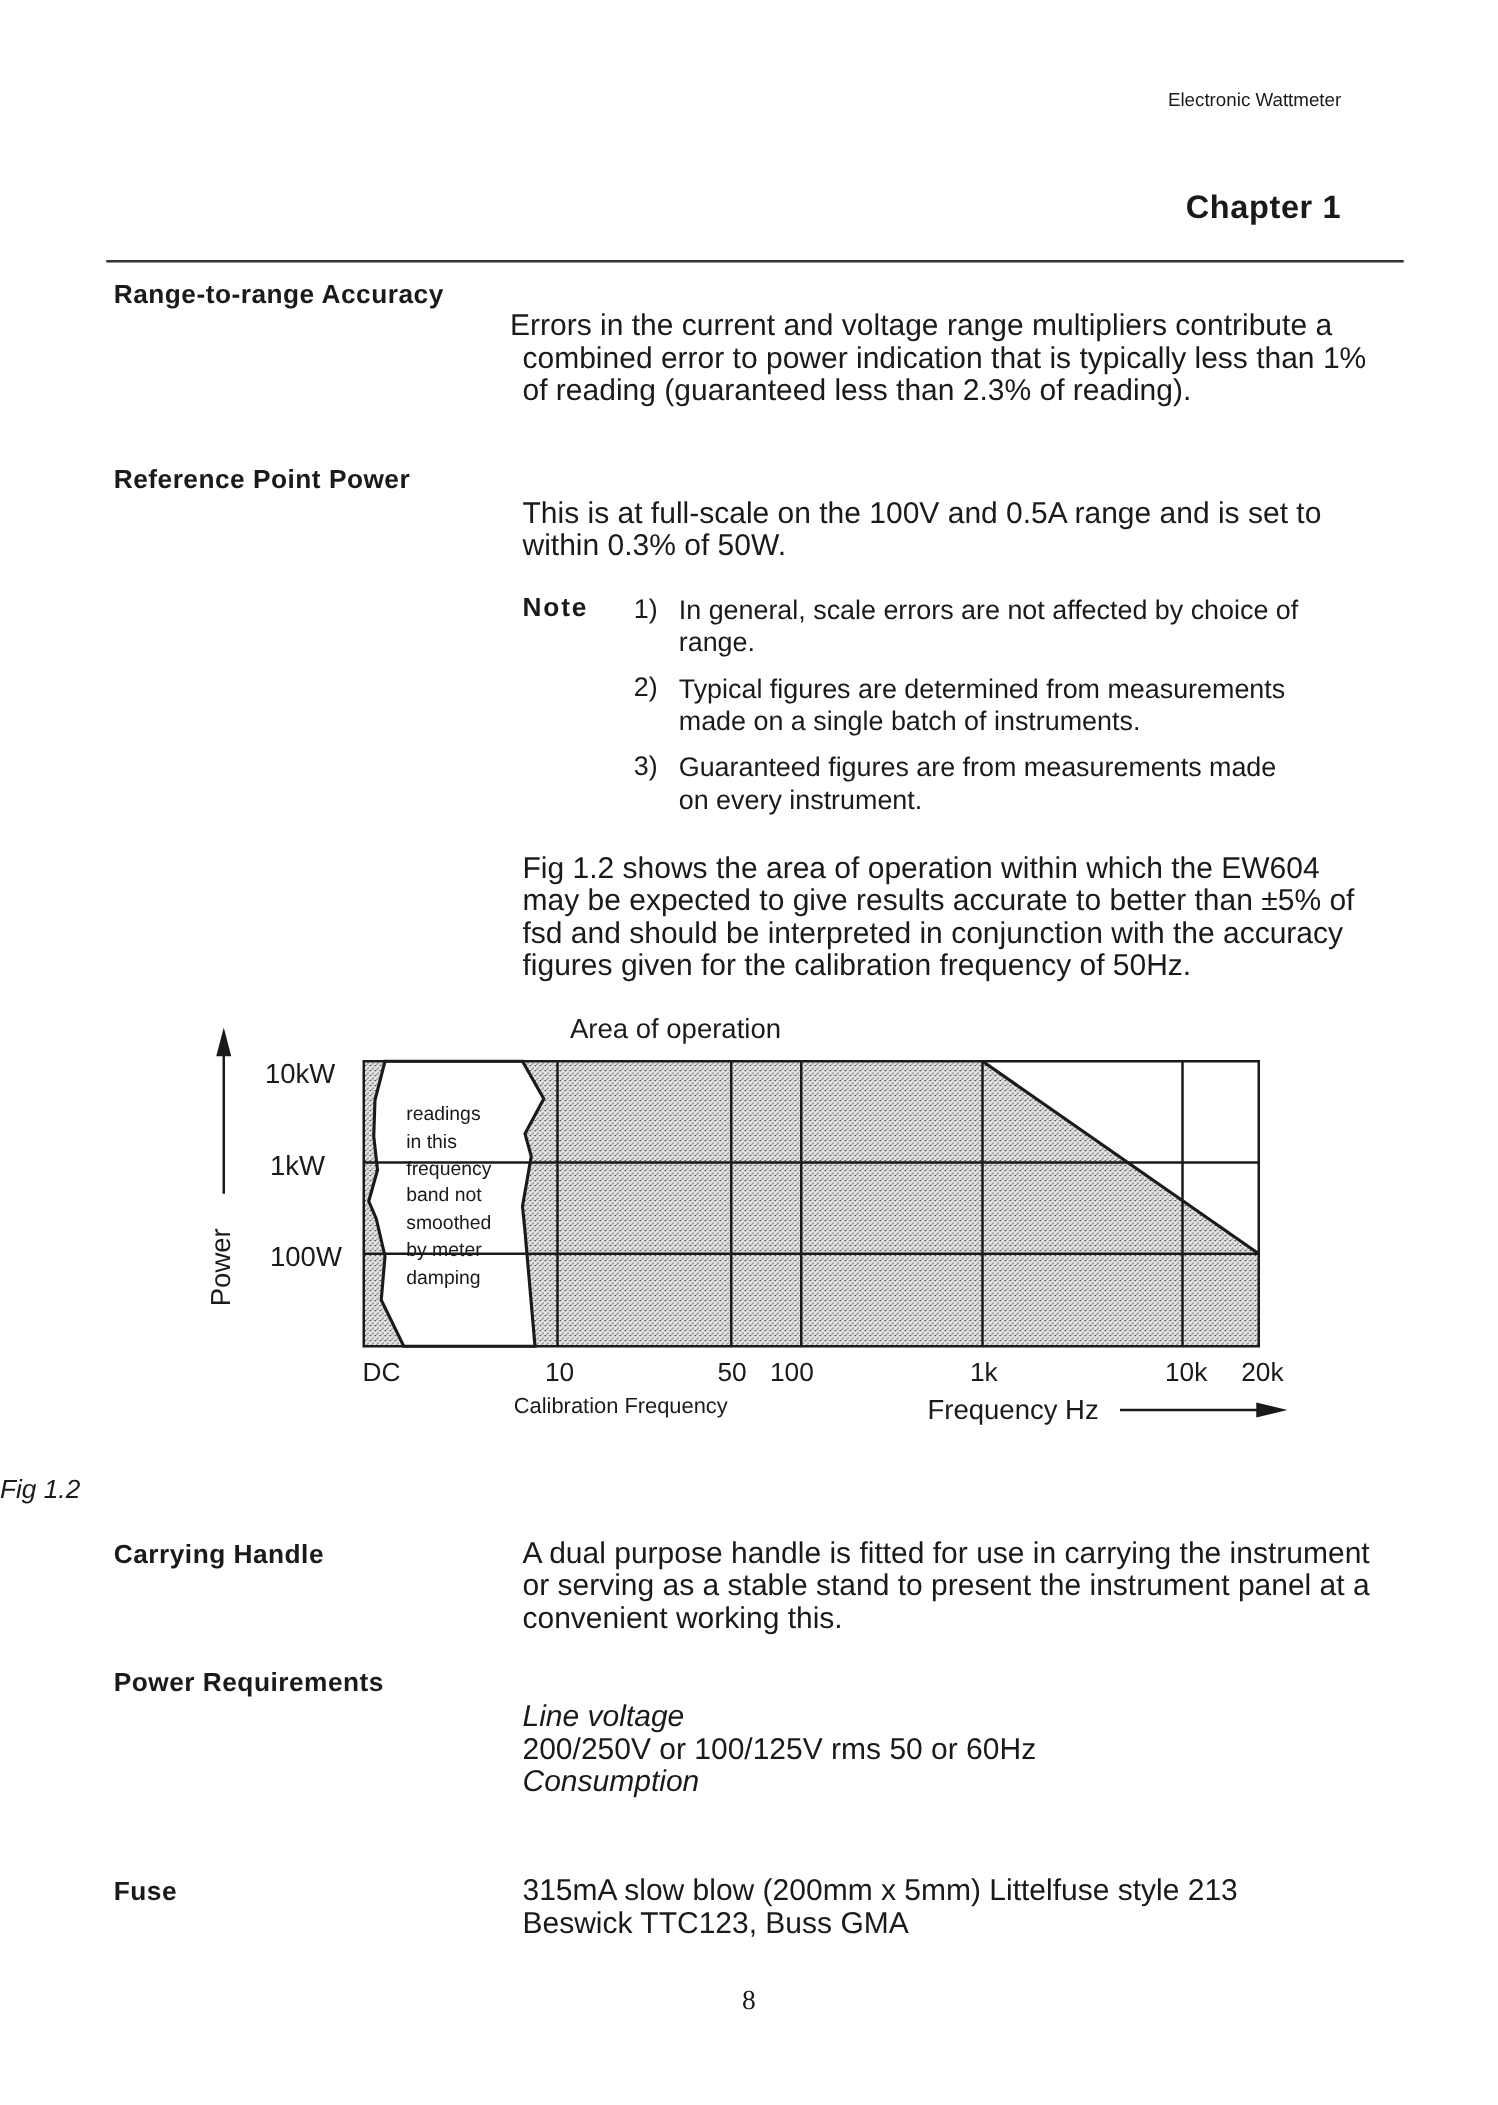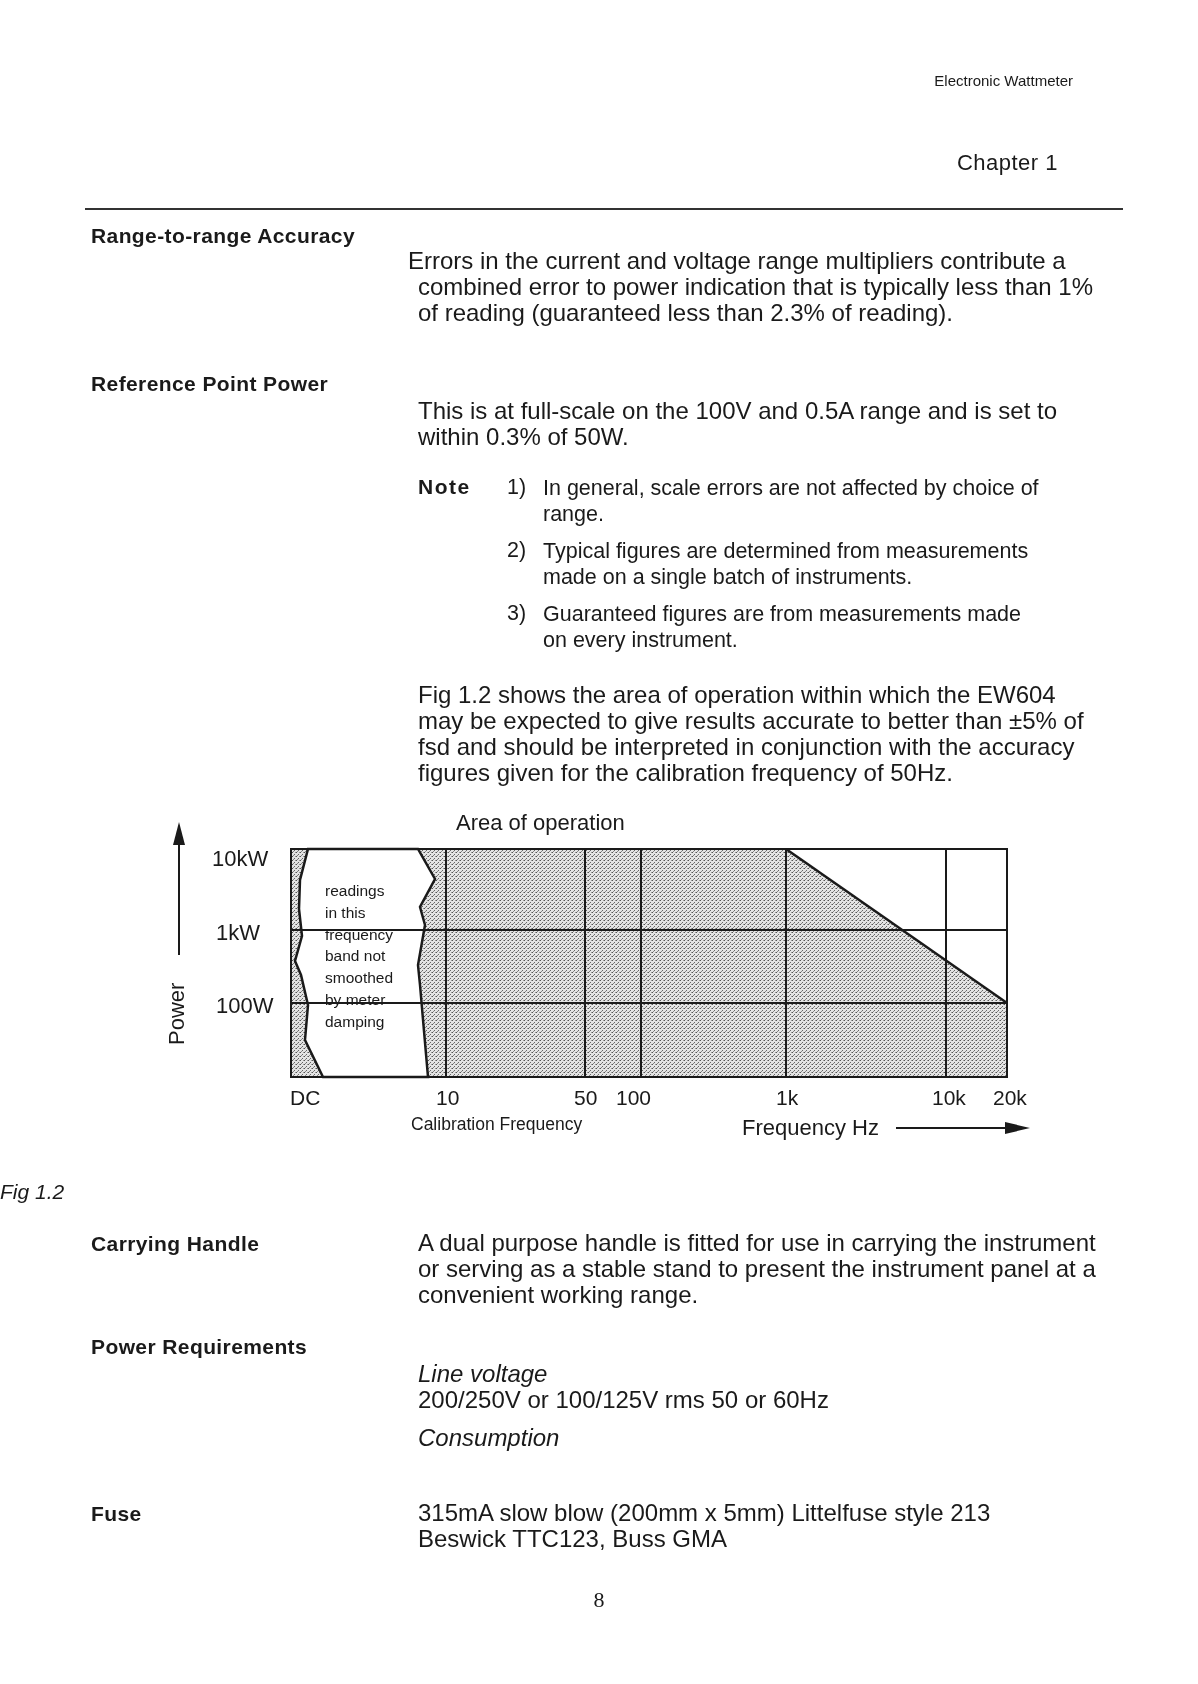--- a/index.html
+++ b/index.html
@@ -1,20 +1,20 @@
 <!DOCTYPE html>
 <html><head>
 <meta charset="utf-8">
 <style>
   html, body { margin: 0; padding: 0; background: #ffffff; }
   body { width: 1198px; height: 1684px; position: relative; overflow: hidden;
          font-family: "Liberation Sans", sans-serif; color: #1a1a1a; }
   .abs { position: absolute; }
   .running-header { right: 125px; top: 72px; font-size: 15px; }
-  .chapter { right: 140px; top: 150px; font-size: 22px; font-weight: normal; letter-spacing: 0.5px; }
+  .chapter { right: 125px; top: 150px; font-size: 26px; font-weight: bold; letter-spacing: 0.5px; }
   .rule { left: 85px; top: 208px; width: 1038px; height: 2px; background: #333; }
   .side-head { left: 91px; font-size: 21px; font-weight: bold; letter-spacing: 0.4px; }
   .body-text { left: 418px; width: 700px; font-size: 24px; line-height: 26px; }
   .note-label { left: 418px; font-size: 21px; font-weight: bold; letter-spacing: 1.5px; text-align: center; }
   .note-num { left: 507px; font-size: 21.5px; }
   .note-text { left: 543px; width: 580px; font-size: 21.5px; line-height: 26px; }
   .caption { left: 0; width: 1198px; text-align: left; top: 1180px; font-size: 21px; font-style: italic; }
   .ital { font-style: italic; }
   .pageno { left: 0; width: 1198px; text-align: center; top: 1587px; font-size: 22px;
             font-family: "Liberation Serif", serif; }
@@ -129,28 +129,28 @@
     <polygon points="1030,1128 1005,1122 1005,1134" fill="#1a1a1a"></polygon>
   </g>
 </svg>
 
 <div class="abs caption">Fig 1.2</div>
 
 <div class="abs side-head" style="top:1232px">Carrying  Handle</div>
 <div class="abs body-text" style="top:1230px">
   <div>A dual purpose handle is fitted for use in carrying the instrument</div>
   <div>or serving as a stable stand to present the instrument panel at a</div>
-  <div>convenient working range.</div>
+  <div>convenient working this.</div>
 </div>
 
 <div class="abs side-head" style="top:1335px">Power  Requirements</div>
 <div class="abs body-text" style="top:1361px">
   <div class="ital">Line voltage</div>
   <div>200/250V or 100/125V rms 50 or 60Hz</div>
-  <div class="ital" style="margin-top:12px">Consumption</div>
+  <div class="ital" style="margin-top:0">Consumption</div>
 </div>
 
 <div class="abs side-head" style="top:1502px">Fuse</div>
 <div class="abs body-text" style="top:1500px">
   <div>315mA slow blow (200mm x 5mm) Littelfuse style 213</div>
   <div>Beswick TTC123, Buss GMA</div>
 </div>
 
 <div class="abs pageno">8</div>
 

